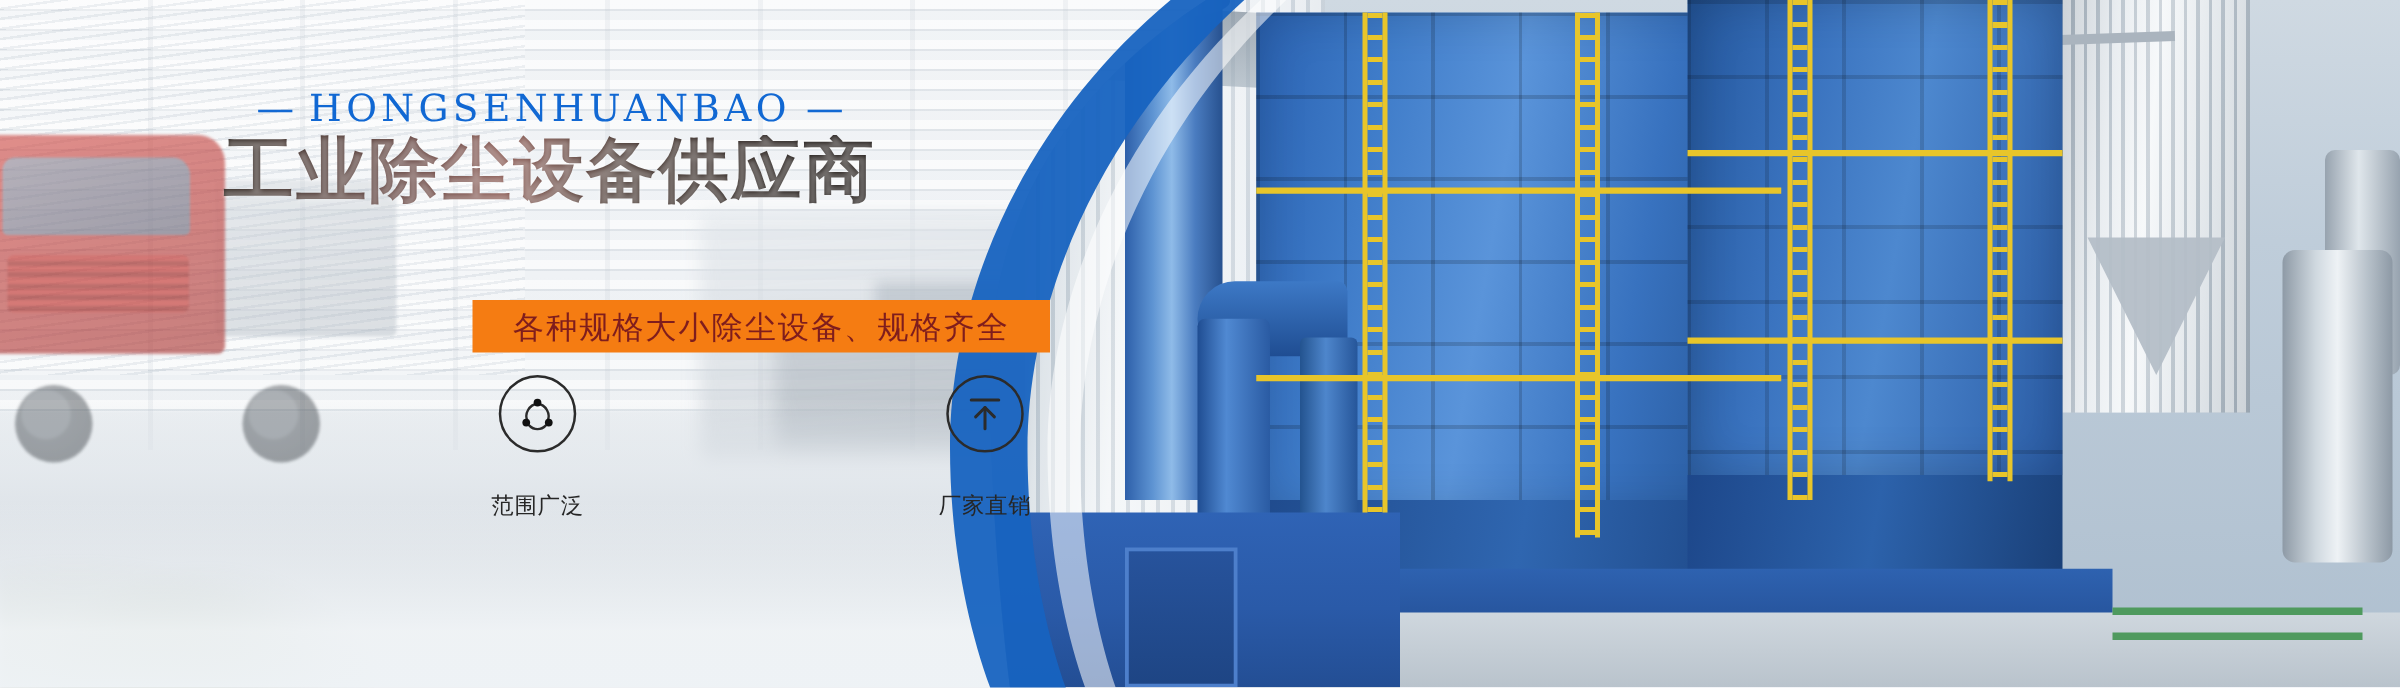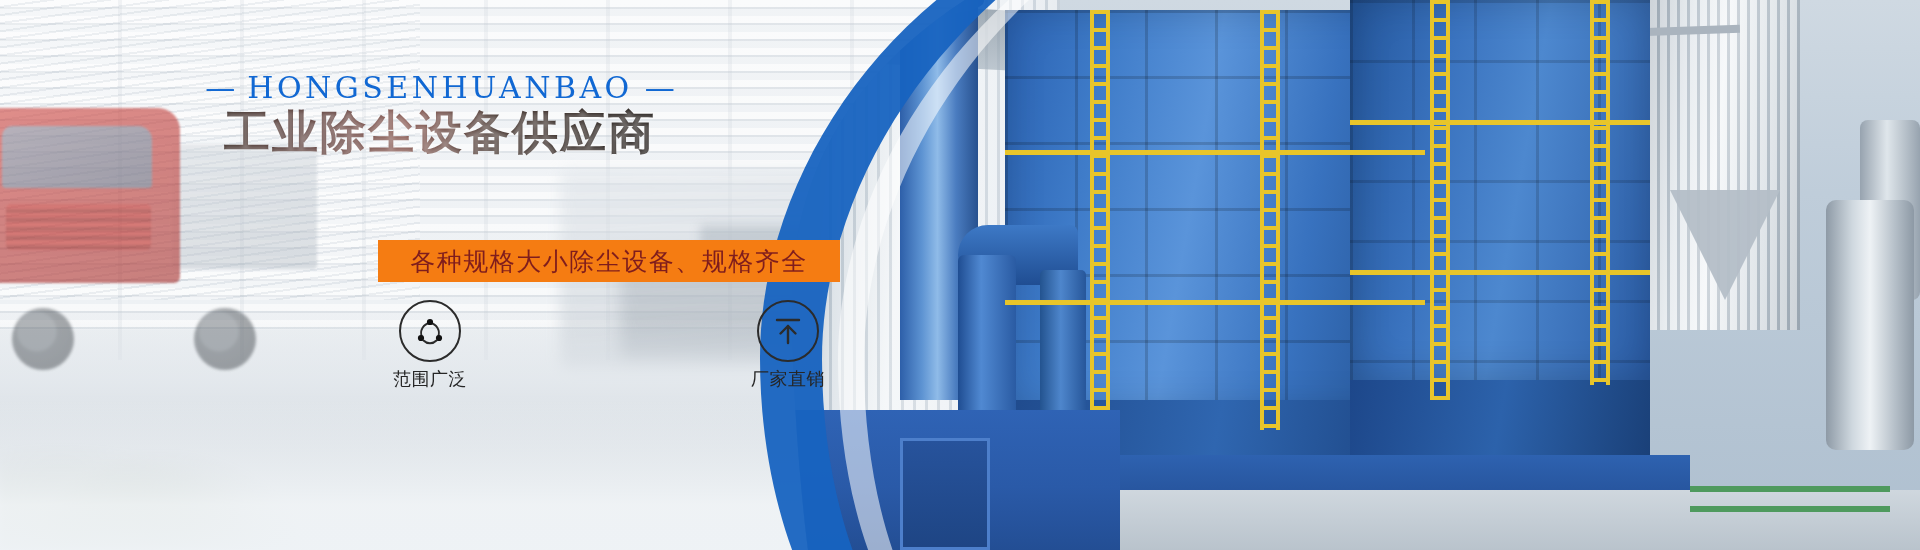--- a/index.html
+++ b/index.html
@@ -300,21 +300,21 @@
     text-align:center;
     font-family:"DejaVu Serif","Liberation Serif",serif;
     font-size:30px; letter-spacing:3.5px; color:#1168d3;
     white-space:nowrap;
   }
   .eyebrow .dash { letter-spacing:0; padding:0 12px; font-weight:400; }
 
   .headline {
     position:absolute; top:108px; left:0; width:880px;
     text-align:center;
-    font-size:46px; font-weight:bold; line-height:1.05;
+    font-size:56px; font-weight:bold; line-height:1.05;
     letter-spacing:2px;
     color:#2b2622;
     background:linear-gradient(100deg,#241f1c 0%, #3a302b 22%, #6b4a46 38%, #8d5f58 46%, #4a3a34 56%, #2a2421 72%, #211c19 100%);
     -webkit-background-clip:text; background-clip:text;
     -webkit-text-fill-color:transparent; color:transparent;
     text-shadow:0 2px 4px rgba(255,255,255,.35);
     white-space:nowrap;
   }
 
   .orange-band {
@@ -333,21 +333,21 @@
     display:flex; justify-content:space-between; align-items:flex-start;
   }
   .feature { width:104px; display:flex; flex-direction:column; align-items:center; }
   .feat-circle {
     width:62px; height:62px; border-radius:50%;
     border:2px solid #2b2b2b;
     display:flex; align-items:center; justify-content:center;
     background:transparent;
   }
   .feat-label {
-    margin-top:5px; font-size:18px; color:#262626; letter-spacing:.5px;
+    margin-top:30px; font-size:18px; color:#262626; letter-spacing:.5px;
     white-space:nowrap;
   }
 
   .tagline {
     position:absolute; top:375px; left:0px; width:880px;
     text-align:center;
     font-size:31px; font-weight:bold; letter-spacing:2px;
     color:#1463c8;
     white-space:nowrap;
     text-shadow:0 1px 2px rgba(255,255,255,.5);

